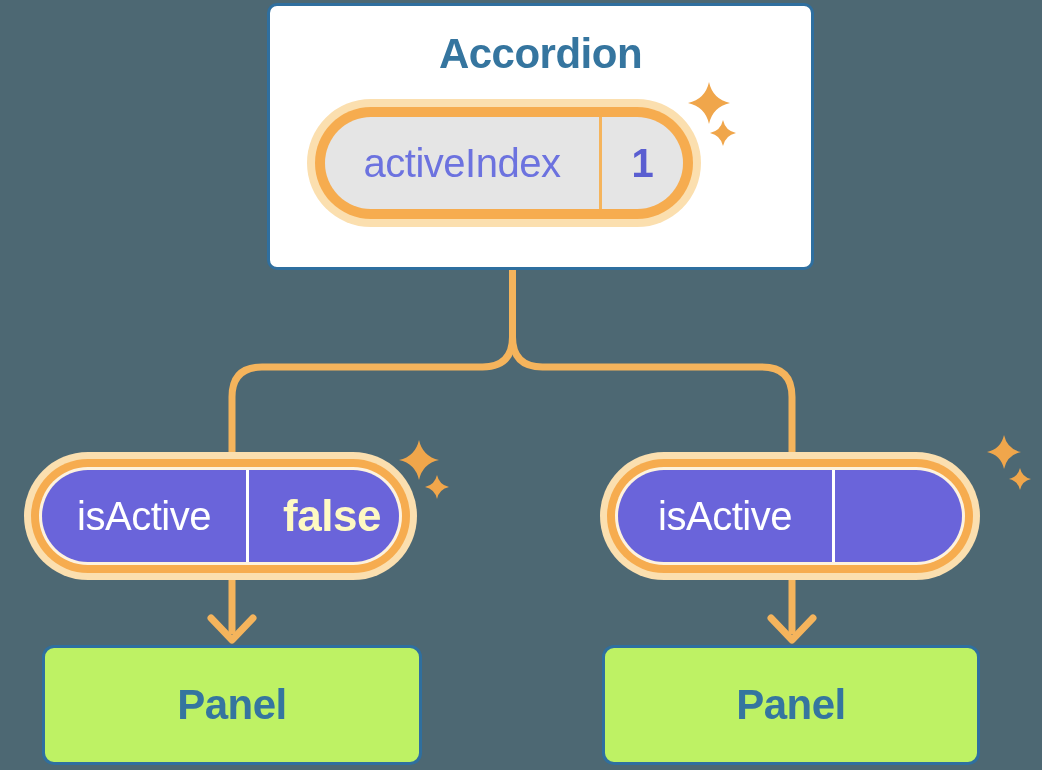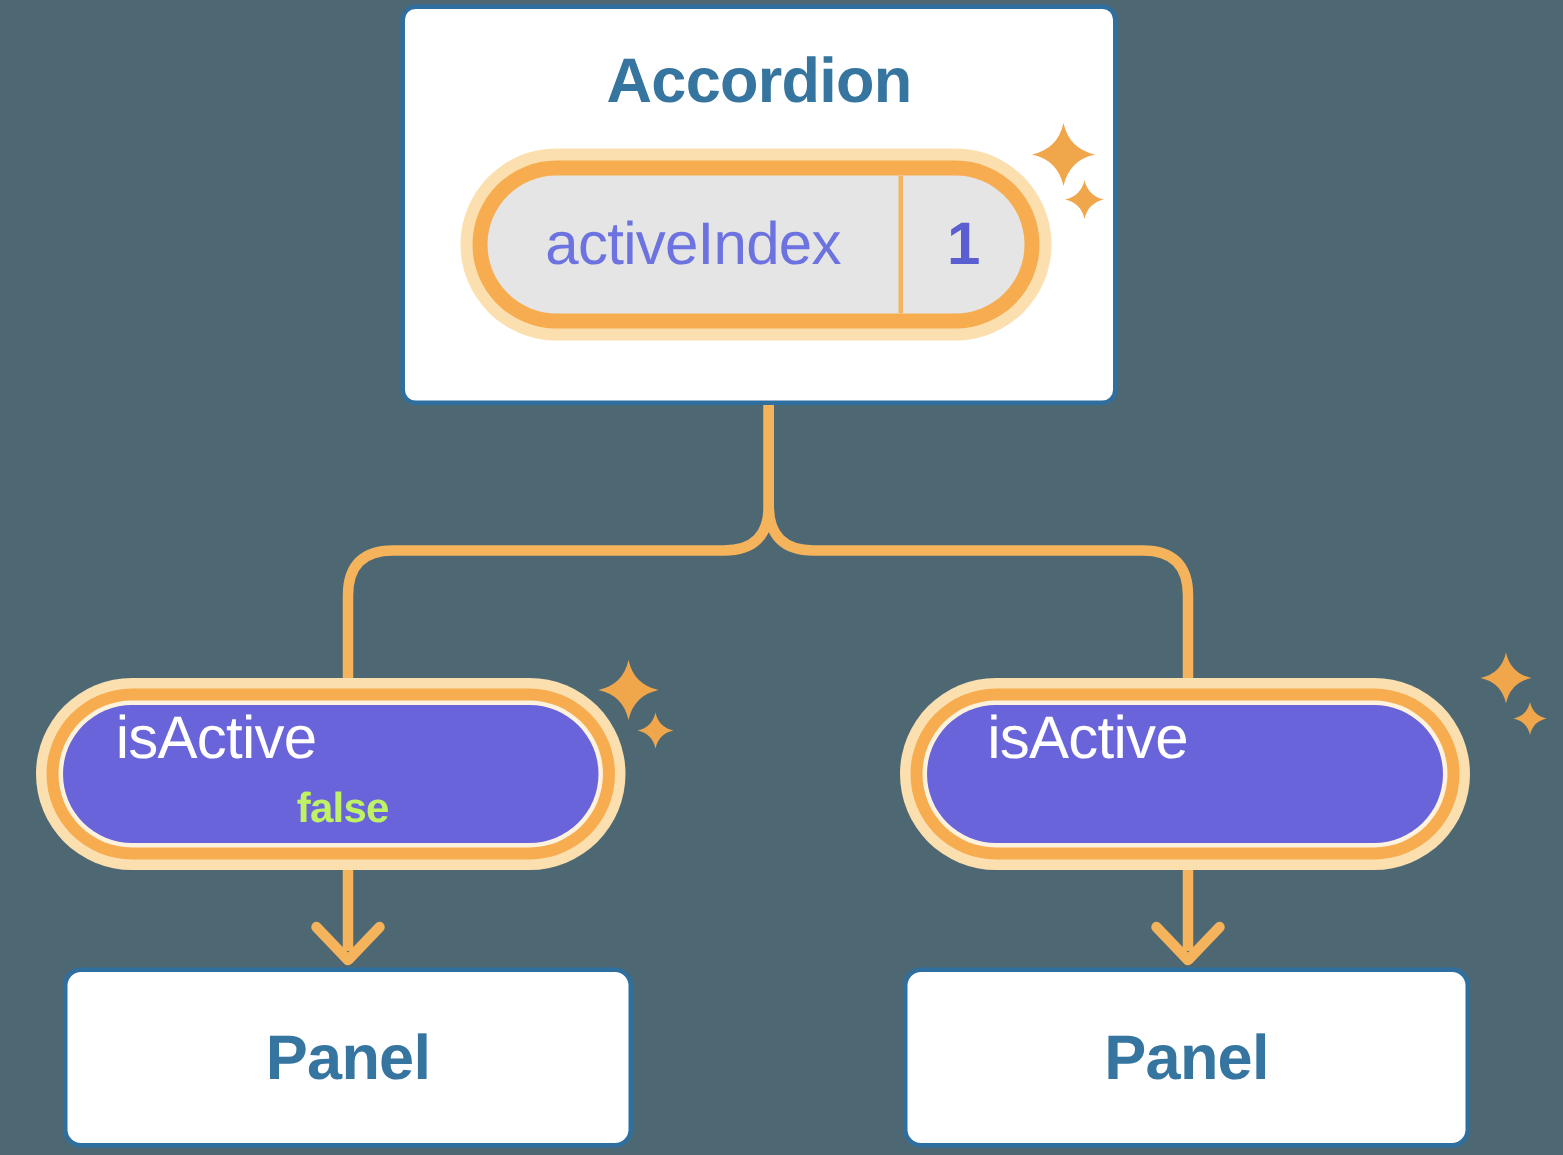--- a/index.html
+++ b/index.html
@@ -9,21 +9,21 @@
     background:#4D6873;
     font-family:"Liberation Sans", sans-serif;
     overflow:hidden;
   }
   svg.layer{position:absolute;left:0;top:0;pointer-events:none;}
   .connector-layer{z-index:0;}
   .sparkle-layer{z-index:3;}
 
   
   .card{
-    position:absolute;left:267px;top:3px;width:478px;height:267px;
+    position:absolute;left:267px;top:3px;width:547px;height:267px;
     box-sizing:border-box;background:#ffffff;
     border:3px solid #2F6F9F;border-radius:10px;
     z-index:1;
   }
   .card-title{
     position:absolute;left:0;top:22px;width:100%;height:52px;
     display:flex;align-items:center;justify-content:center;
     font-size:42px;font-weight:600;color:#35759F;letter-spacing:-0.5px;
   }
   .state-pill{
@@ -42,40 +42,39 @@
     font-size:40px;font-weight:700;color:#5A5ED1;
   }
 
   
   .prop-pill{
     position:absolute;top:470px;height:92px;
     box-sizing:border-box;background:#6A64DA;border-radius:999px;
     box-shadow:0 0 0 3px #FDF2DE, 0 0 0 11px #F6AC4F, 0 0 0 18px #FBDFAF;
     display:flex;align-items:stretch;overflow:hidden;
     z-index:1;
-    flex-direction:column;
   }
   .prop-pill.left{left:42px;width:357px;}
   .prop-pill.right{left:618px;width:344px;}
   .prop-pill .cell-label{
     display:flex;align-items:center;justify-content:center;
     font-size:40px;color:#ffffff;letter-spacing:-0.5px;
   }
   .prop-pill.left .cell-label{width:204px;}
   .prop-pill.right .cell-label{width:214px;}
   .prop-pill .divider{width:3px;background:#ffffff;}
   .prop-pill .cell-value{
     flex:1;display:flex;align-items:center;justify-content:center;
-    font-size:28px;font-weight:700;color:#bef264;letter-spacing:-0.5px;margin-left:16px;
+    font-size:44px;font-weight:700;color:#fef9c3;letter-spacing:-0.5px;margin-left:16px;
   }
 
   
   .panel{
     position:absolute;top:645px;height:120px;
-    box-sizing:border-box;background:#ffffff;
+    box-sizing:border-box;background:#bef264;
     border:3px solid #2F6F9F;border-radius:12px;
     display:flex;align-items:center;justify-content:center;
     font-size:42px;font-weight:600;color:#35759F;letter-spacing:-0.5px;
     z-index:1;
   }
   .panel.left{left:42px;width:380px;}
   .panel.right{left:602px;width:378px;}
 </style>
 </head>
 <body>

